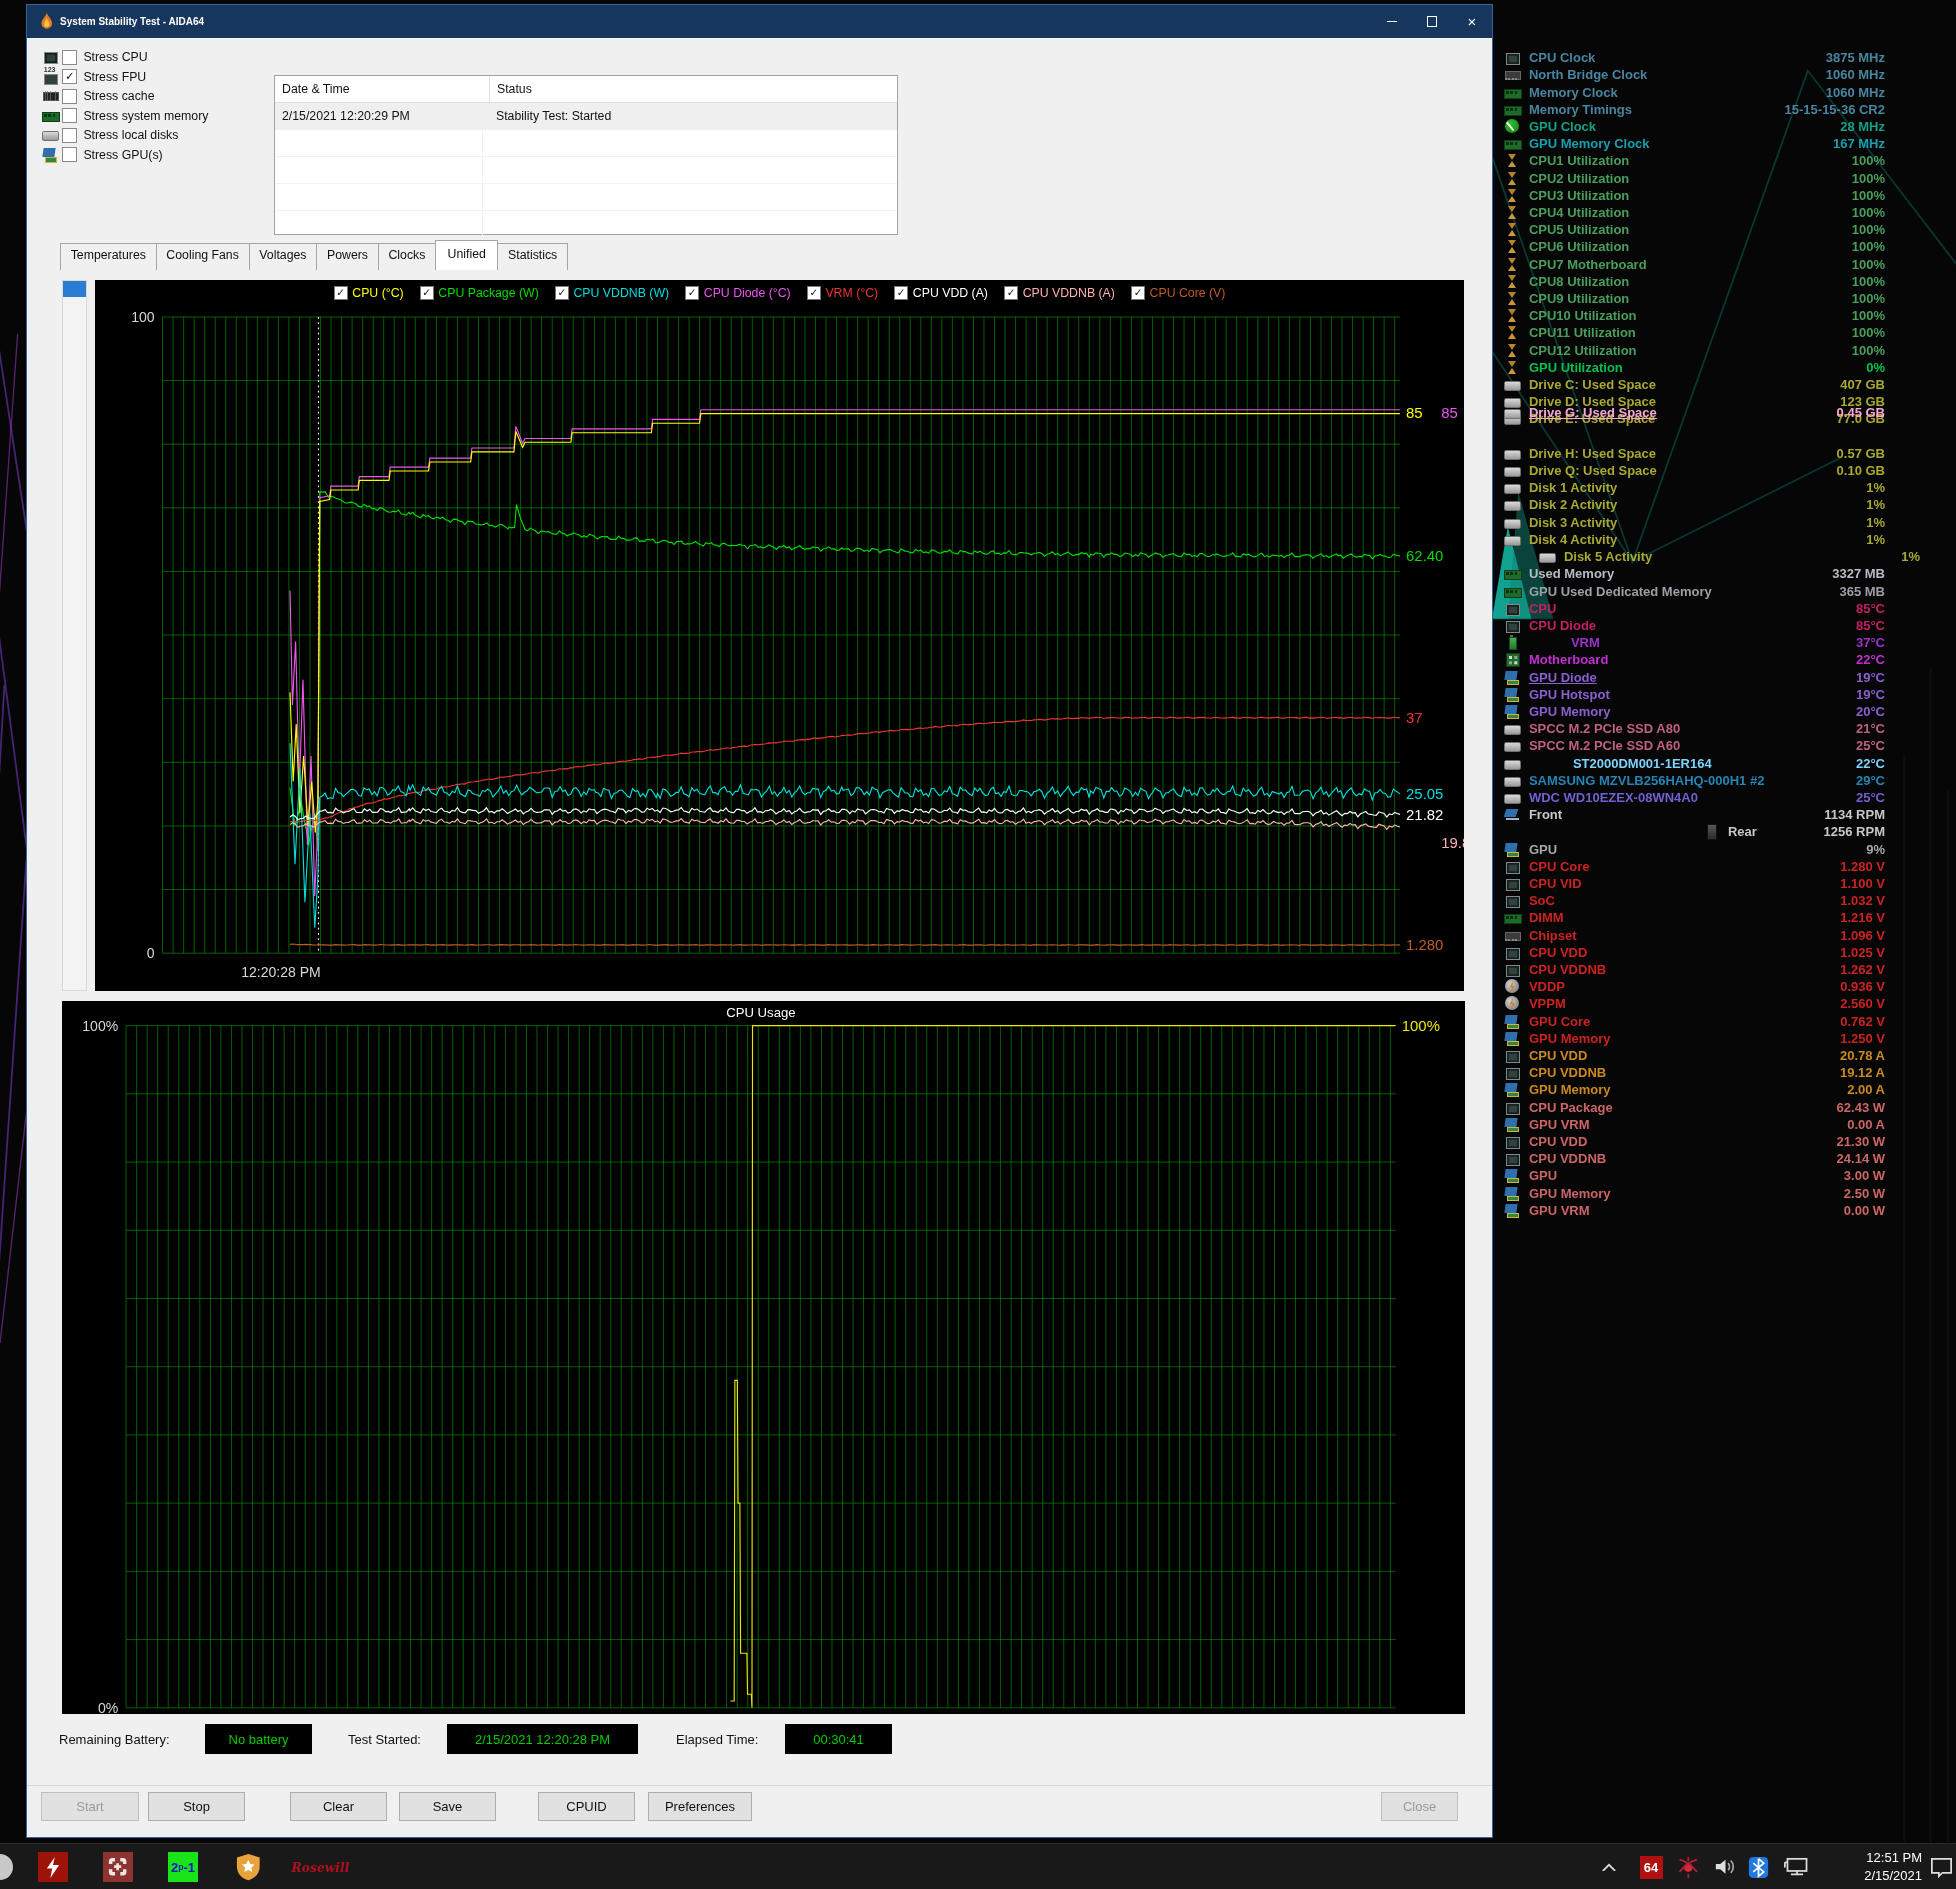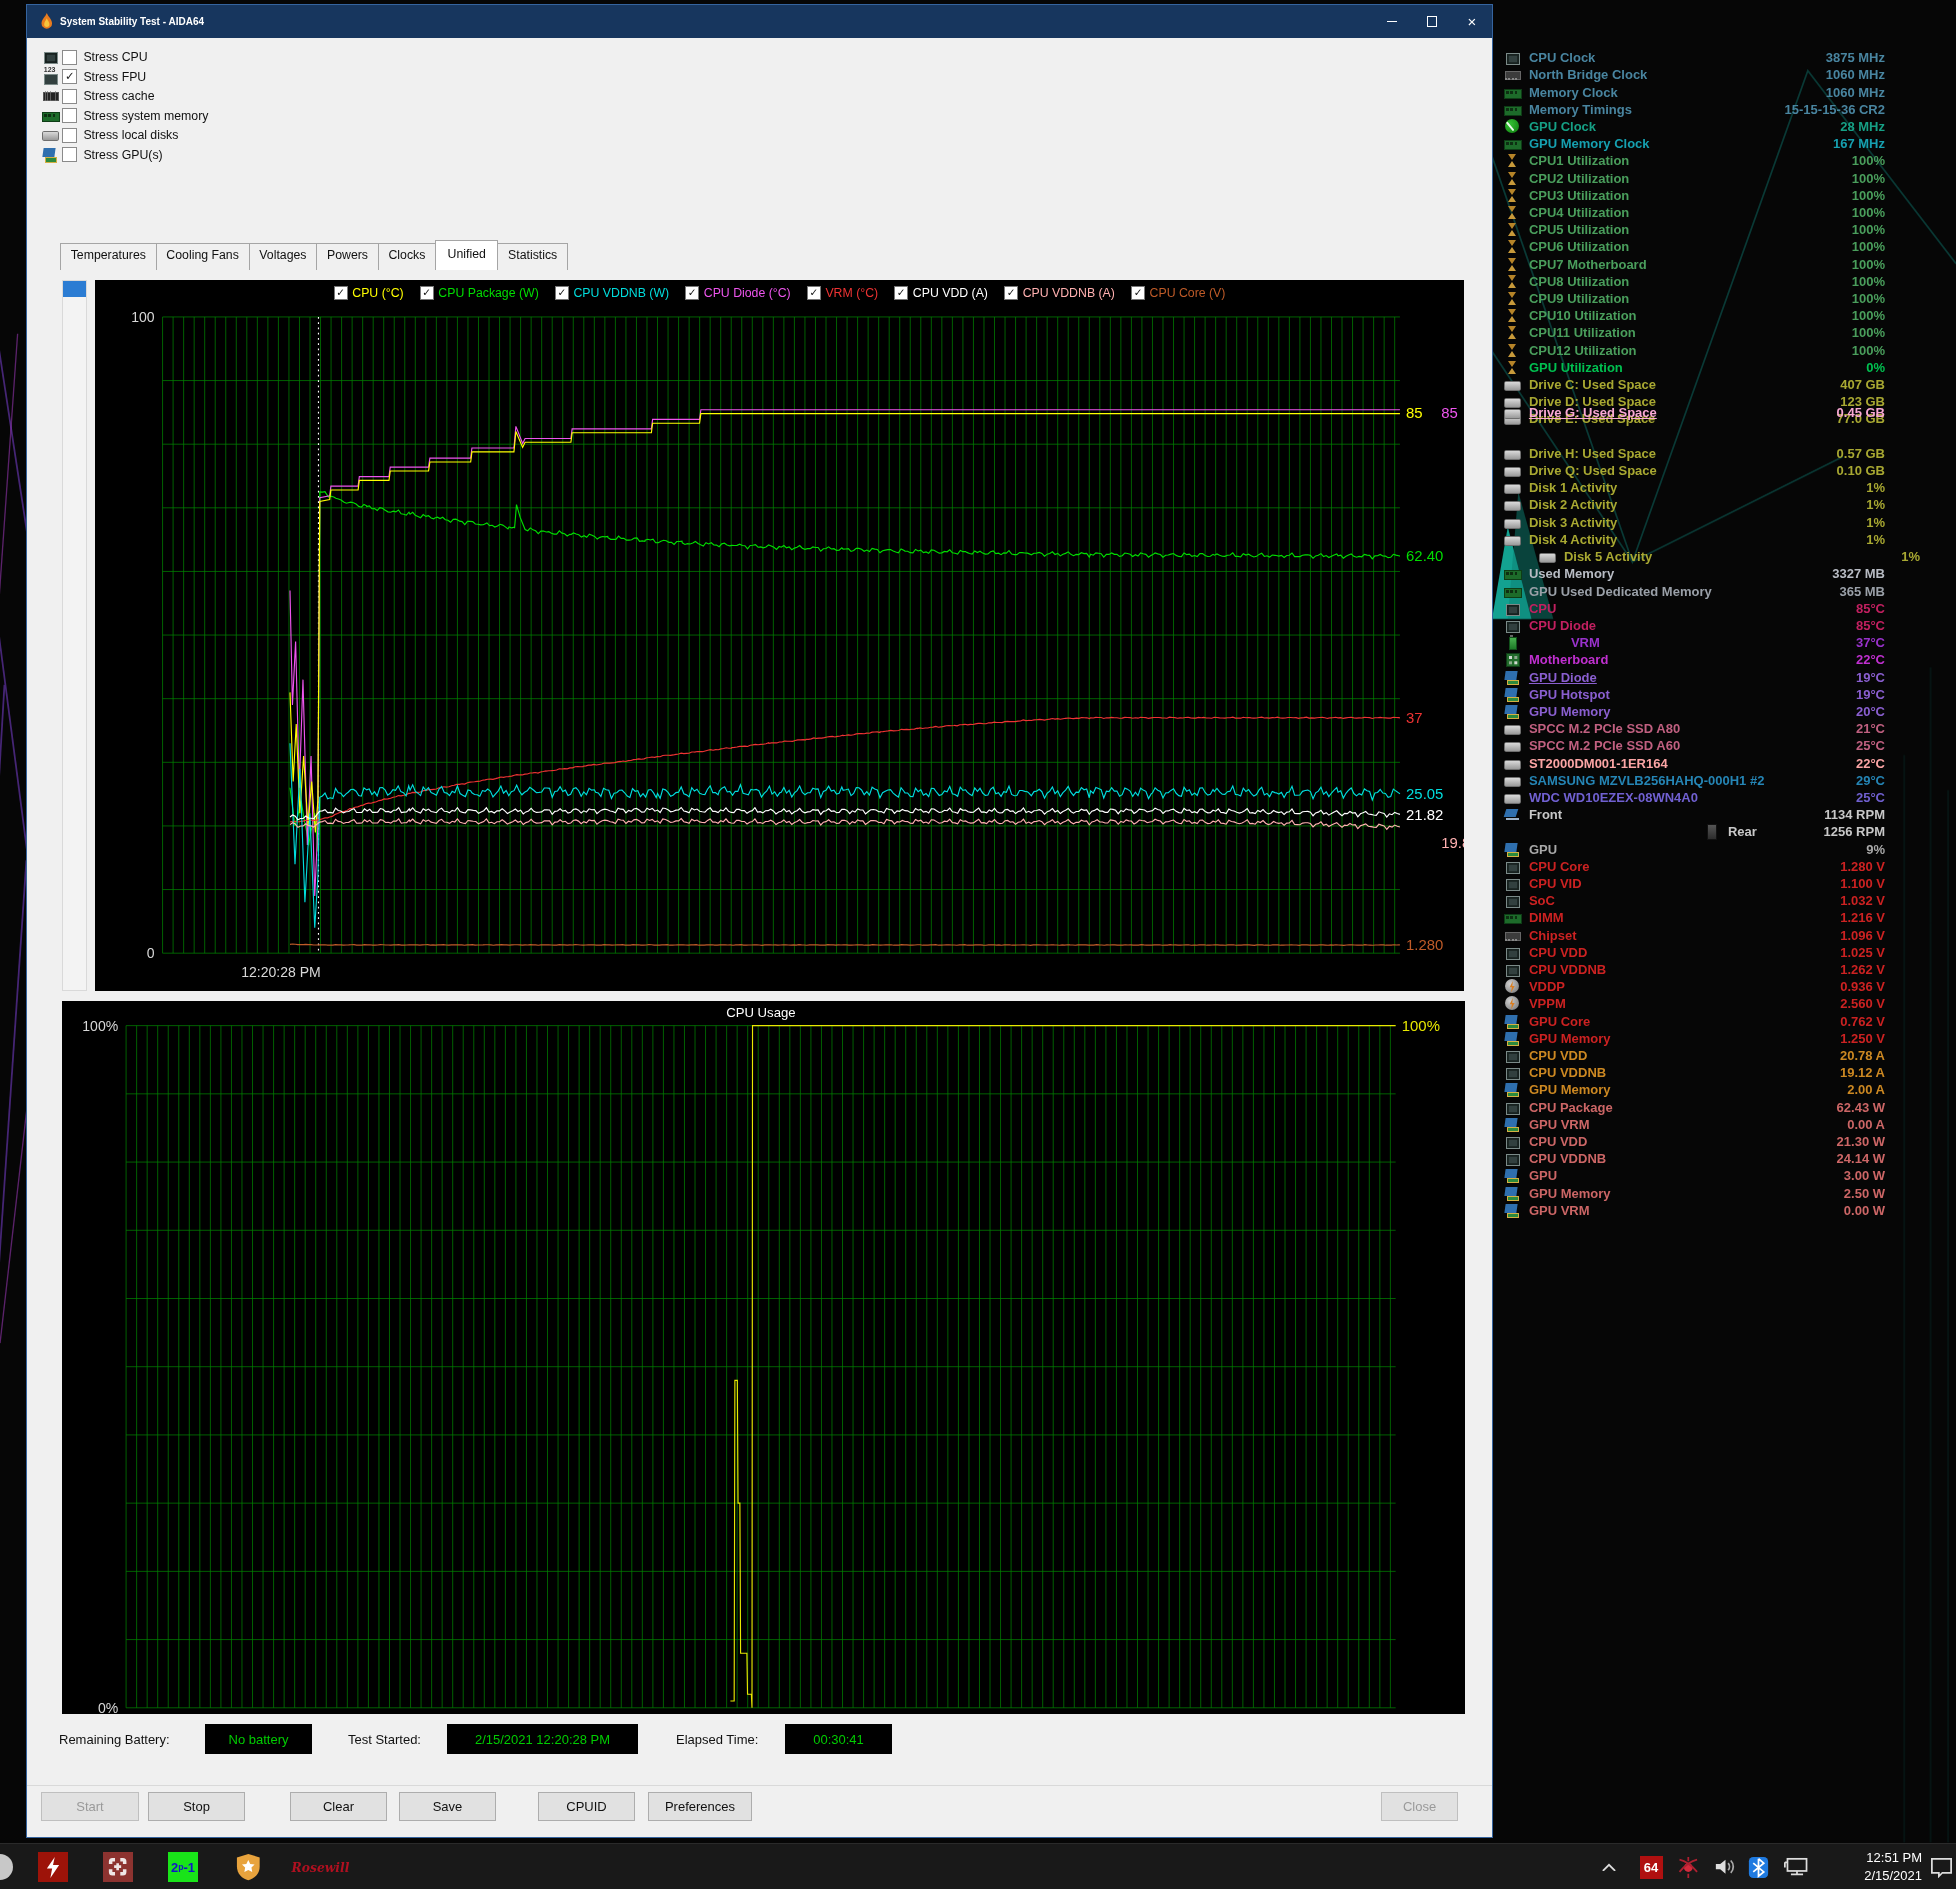--- a/index.html
+++ b/index.html
@@ -203,20 +203,42 @@
 
       <div class="stress-item">
         <span class="s-icon">
           <span class="icon i-gpu"></span>
         </span>
         <span class="checkbox"></span>
         <span class="stress-label">Stress GPU(s)</span>
       </div>
     </div>
 
+  <div class="logtable">
+    <div class="log-head">
+      <div class="c1">Date &amp; Time</div>
+      <div class="c2">Status</div>
+    </div>
+    <div class="log-row">
+      <div class="c1">2/15/2021 12:20:29 PM</div>
+      <div class="c2">Stability Test: Started</div>
+    </div>
+    <div class="log-empty">
+        <div class="c1"></div>
+      </div>
+    <div class="log-empty">
+        <div class="c1"></div>
+      </div>
+    <div class="log-empty">
+        <div class="c1"></div>
+      </div>
+    <div class="log-empty">
+        <div class="c1"></div>
+      </div>
+  </div>
 
   <div class="tabstrip">
 
       <div class="tab">Temperatures</div>
 
       <div class="tab">Cooling Fans</div>
 
       <div class="tab">Voltages</div>
 
       <div class="tab">Powers</div>
@@ -578,21 +600,21 @@
       <span class="lbl">SPCC M.2 PCIe SSD A80</span>
       <span class="val">21°C</span>
     </div>
 
     <div class="sensor-row" style="color: rgb(192, 96, 128); top: 737px;">
       <span class="icon i-disk"></span>
       <span class="lbl">SPCC M.2 PCIe SSD A60</span>
       <span class="val">25°C</span>
     </div>
 
-    <div class="sensor-row" style="color: #fca5a5; top: 755px;">
+    <div class="sensor-row" style="color: #7dd3fc; top: 755px; gap: 44px;">
       <span class="icon i-disk"></span>
       <span class="lbl">ST2000DM001-1ER164</span>
       <span class="val">22°C</span>
     </div>
 
     <div class="sensor-row" style="color: rgb(37, 133, 181); top: 772px;">
       <span class="icon i-disk"></span>
       <span class="lbl">SAMSUNG MZVLB256HAHQ-000H1 #2</span>
       <span class="val">29°C</span>
     </div>

